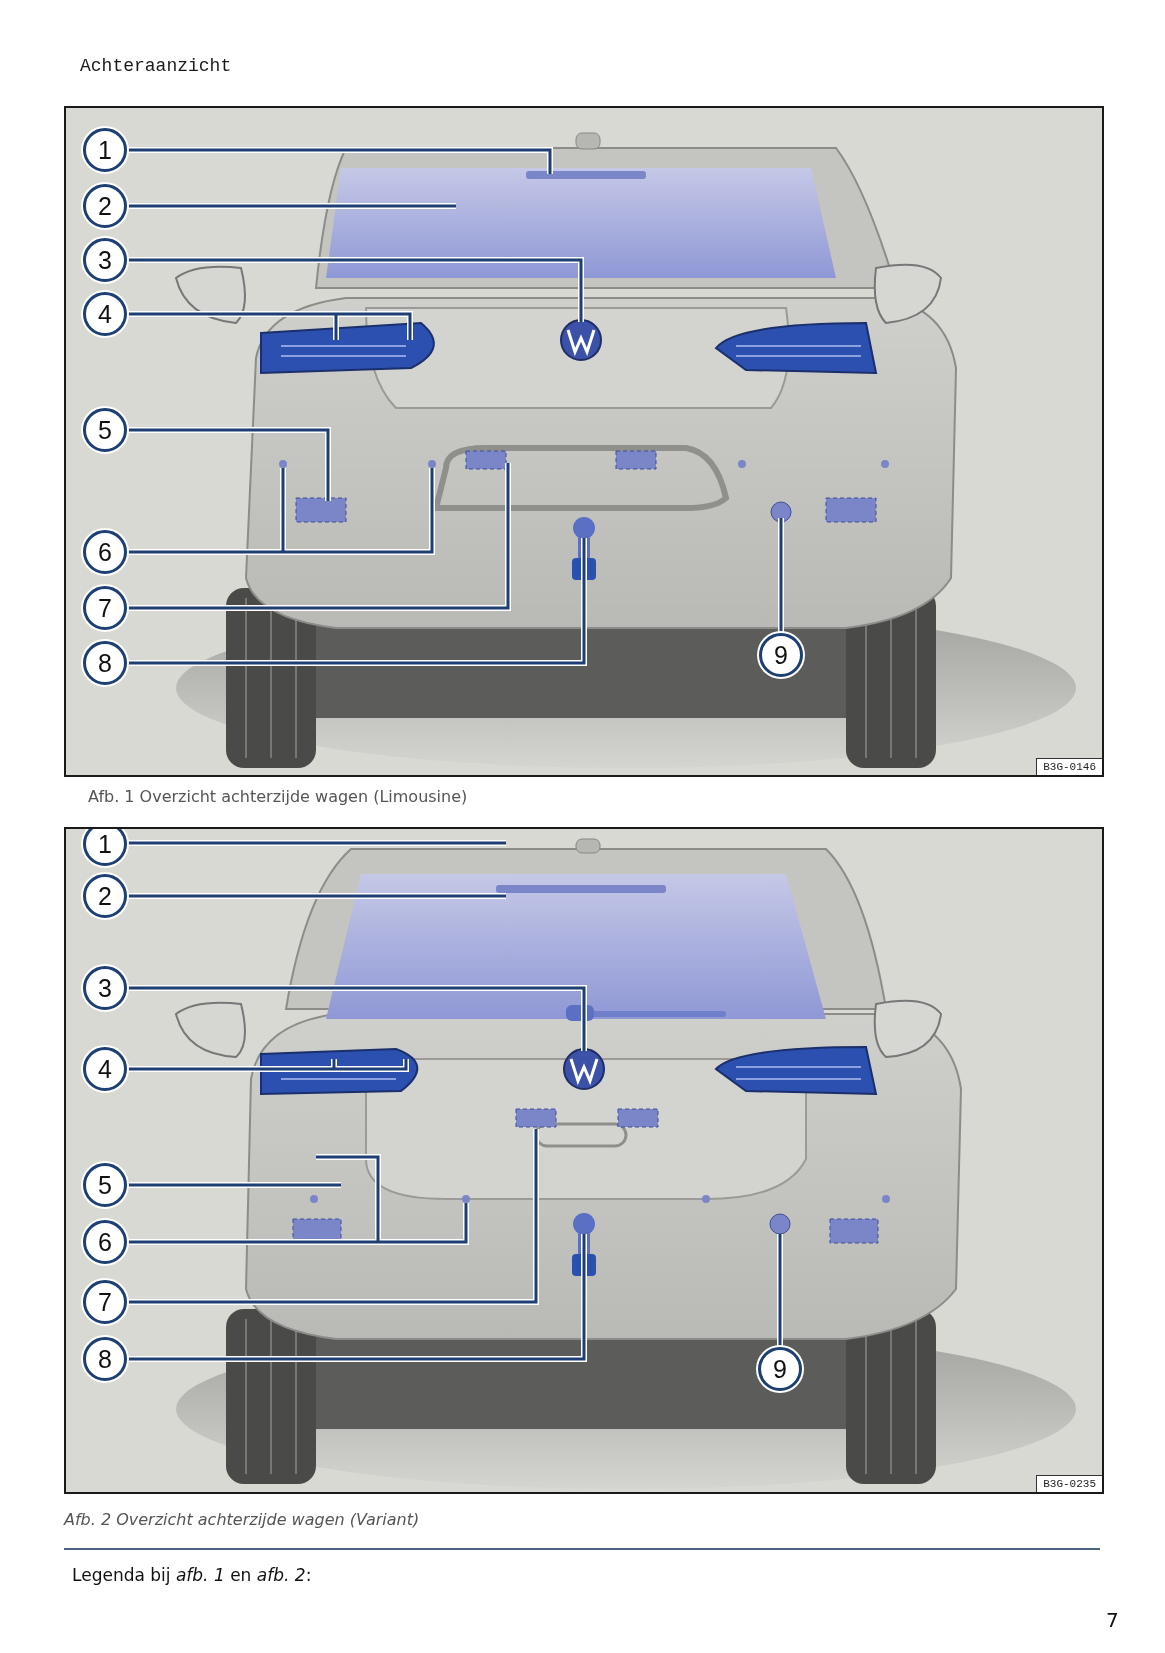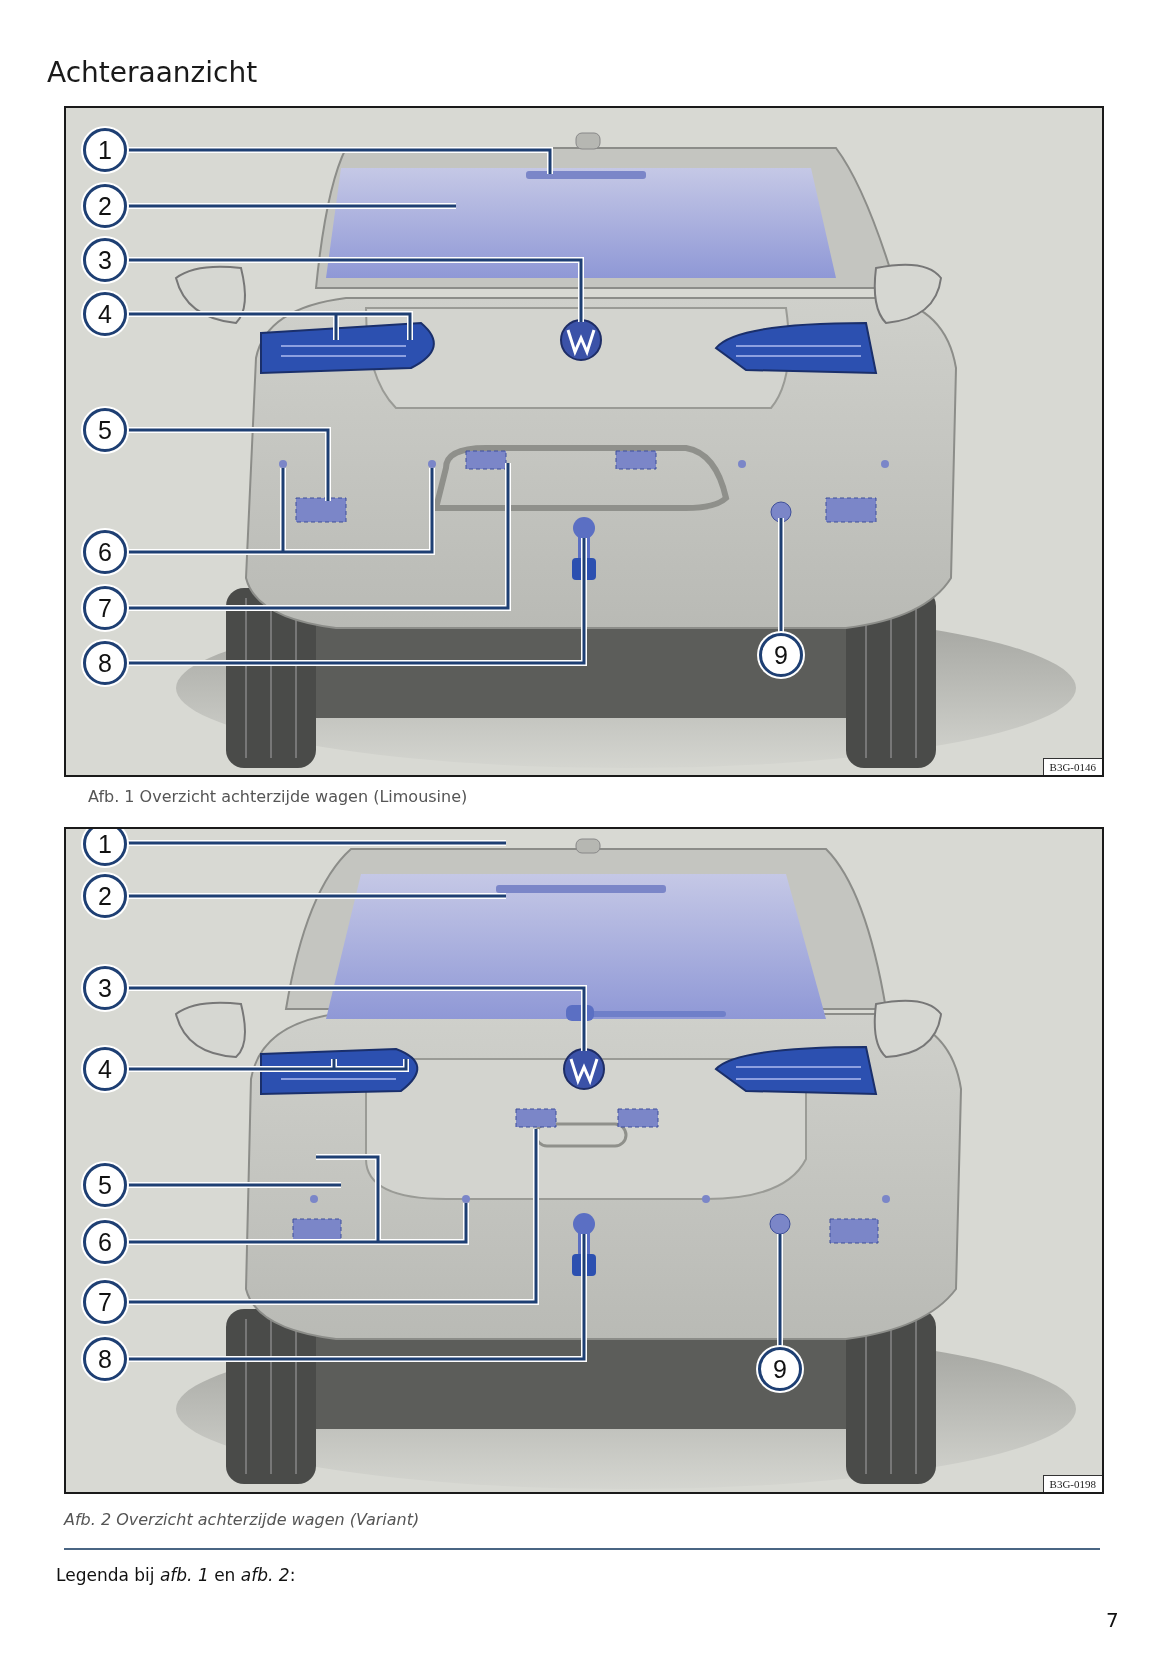--- a/index.html
+++ b/index.html
@@ -1,27 +1,27 @@
 <!DOCTYPE html>
 <html><head>
 <meta charset="utf-8">
 <style>
   html,body{margin:0;padding:0;background:#fff;}
   body{width:1165px;height:1653px;position:relative;font-family:"DejaVu Sans","Liberation Sans",sans-serif;color:#1a1a1a;overflow:hidden;}
-  .title{position:absolute;left:47px;top:56px;font-size:28px;font-weight:normal;color:#1a1a1a;}
+  .title{position:absolute;left:80px;top:56px;font-size:18px;font-weight:normal;color:#1a1a1a;font-family:Liberation Mono, monospace;}
   .figure{position:absolute;left:64px;width:1036px;border:2px solid #1a1a1a;background:#d8d9d3;overflow:hidden;}
   .fig1{top:106px;height:667px;}
   .fig2{top:827px;height:663px;}
   .figure svg{position:absolute;left:0;top:0;}
-  .figcode{position:absolute;right:0;bottom:0;background:#fff;border-left:1px solid #333;border-top:1px solid #333;font-family:Liberation Serif, serif;font-size:11px;padding:2px 6px;color:#222;}
+  .figcode{position:absolute;right:0;bottom:0;background:#fff;border-left:1px solid #333;border-top:1px solid #333;font-family:Liberation Mono, monospace;font-size:11px;padding:2px 6px;color:#222;}
   .caption{position:absolute;left:64px;font-size:16px;color:#555;}
   .cap1{top:787px;margin-left:24px;}
   .cap2{top:1510px;font-style:italic;}
   .rule{position:absolute;left:64px;width:1036px;top:1548px;height:2px;background:#4a6583;}
-  .legend{position:absolute;left:56px;top:1565px;font-size:17px;color:#111;}
+  .legend{position:absolute;left:72px;top:1565px;font-size:17px;color:#111;}
   .legend i{font-style:italic;}
   .pagenum{position:absolute;left:1106px;top:1608px;font-size:20px;color:#111;}
   .callout{position:absolute;width:38px;height:38px;border-radius:50%;border:3px solid #1e3f73;background:#fff;box-shadow:0 0 0 2px #fff;font-family:"Liberation Sans",sans-serif;font-size:25px;line-height:38px;text-align:center;color:#111;}
 </style>
 </head>
 <body>
 
 <div class="title">Achteraanzicht</div>
 
 <div class="figure fig1">
@@ -239,21 +239,21 @@
   </svg>
   <div class="callout" style="left:17px;top:-7px;top:-8px;top:-6px;top:-5px;top:-6px;top:-7px;top:-7px;top:-8px;top:-8px;top:-8px;top:-9px;top:-8px;top:-7px;top:-7px;">1</div>
   <div class="callout" style="left:17px;top:45px;">2</div>
   <div class="callout" style="left:17px;top:137px;">3</div>
   <div class="callout" style="left:17px;top:218px;">4</div>
   <div class="callout" style="left:17px;top:334px;">5</div>
   <div class="callout" style="left:17px;top:391px;">6</div>
   <div class="callout" style="left:17px;top:451px;">7</div>
   <div class="callout" style="left:17px;top:508px;">8</div>
   <div class="callout" style="left:692px;top:518px;">9</div>
-  <div class="figcode">B3G-0198</div>
+  <div class="figcode">B3G-0235</div>
 </div>
 <div class="caption cap2">Afb. 2 Overzicht achterzijde wagen (Variant)</div>
 
 <div class="rule"></div>
 
 <div class="legend"><span>Legenda bij </span><i>afb. 1</i><span> en </span><i>afb. 2</i><span>:</span></div>
 
 <div class="pagenum">7</div>
 
 </body></html>

